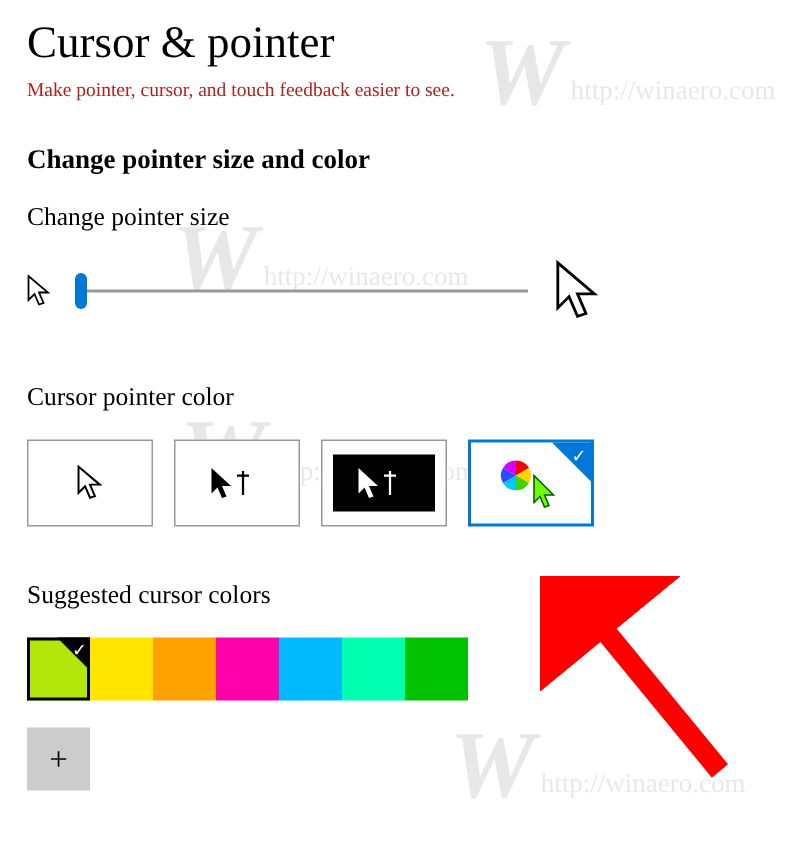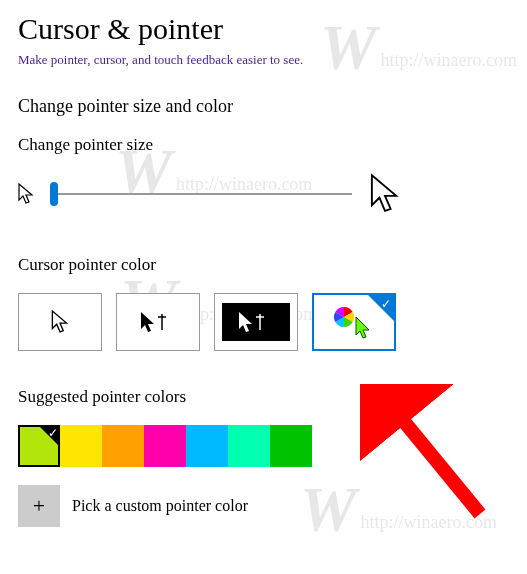--- a/index.html
+++ b/index.html
@@ -6,22 +6,22 @@
   body {
     margin: 0;
     padding: 12px 18px;
  14px;
     color: #000;
     background: #fff;
     width: 527px;
     position: relative;
   }
   .page-title { font-size: 30px; font-weight: 400; margin: 0 0 6px 0; }
-  .description { font-size: 13px; color: #4c1d95; margin: 0 0 28px 0; }
-  .section-title { font-size: 18px; font-weight: 400; margin: 0 0 18px 0; }
+  .description { font-size: 13px; color: #b91c1c; margin: 0 0 28px 0; }
+  .section-title { font-size: 18px; font-weight: 700; margin: 0 0 18px 0; }
   .label { font-size: 17px; margin: 0 0 18px 0; }
 
   
   .slider-row { display: flex; align-items: center; gap: 18px; margin: 0 0 40px 0; }
   .cursor-small svg, .cursor-large svg { display: block; }
   .slider { position: relative; flex: 0 0 300px; height: 24px; }
   .slider-track { position: absolute; top: 50%; left: 0; right: 0; height: 2px; background: #999; transform: translateY(-50%); }
   .slider-thumb { position: absolute; top: 50%; left: 0; width: 8px; height: 24px; background: #0078d7; border-radius: 4px; transform: translate(-2px,-50%); }
 
   
@@ -138,40 +138,39 @@
         <path d="M8.66 5 A10 10 0 0 1 0 10 L0 0 Z" fill="#44d100"></path>
         <path d="M0 10 A10 10 0 0 1 -8.66 5 L0 0 Z" fill="#00c8ff"></path>
         <path d="M-8.66 5 A10 10 0 0 1 -8.66 -5 L0 0 Z" fill="#2a4bff"></path>
         <path d="M-8.66 -5 A10 10 0 0 1 0 -10 L0 0 Z" fill="#d600ff"></path>
       </g>
       <path d="M24 12 L24 30 L28 26 L31 33 L34 32 L31 25 L37 25 Z" fill="#6cff00" stroke="#005500" stroke-width="1"></path>
     </svg>
   </div>
 </div>
 
-<p class="label">Suggested pointer colors</p>
+<p class="label">Suggested cursor colors</p>
 
 <div class="swatch-row">
   <div class="swatch selected" style="background:#b2e60b">
     <div class="tri2"></div>
       <div class="chk2">✓</div>
   </div>
   <div class="swatch" style="background:#ffe600"></div>
   <div class="swatch" style="background:#ffa200"></div>
   <div class="swatch" style="background:#ff00aa"></div>
   <div class="swatch" style="background:#00baff"></div>
   <div class="swatch" style="background:#00ffb0"></div>
   <div class="swatch" style="background:#00c200"></div>
 </div>
 
 <div class="custom-row">
   <div class="plus-box">
     <span>+</span>
   </div>
-  <span>Pick a custom pointer color</span>
 </div>
 
 <svg class="arrow" width="140" height="150">
   <defs>
     <marker id="ah" markerWidth="12" markerHeight="12" refX="2" refY="6" orient="auto">
       <path d="M0 0 L12 6 L0 12 Z" fill="#ff0000"></path>
     </marker>
   </defs>
   <line x1="120" y1="130" x2="28" y2="18" stroke="#ff0000" stroke-width="14" marker-end="url(#ah)"></line>
 </svg>

